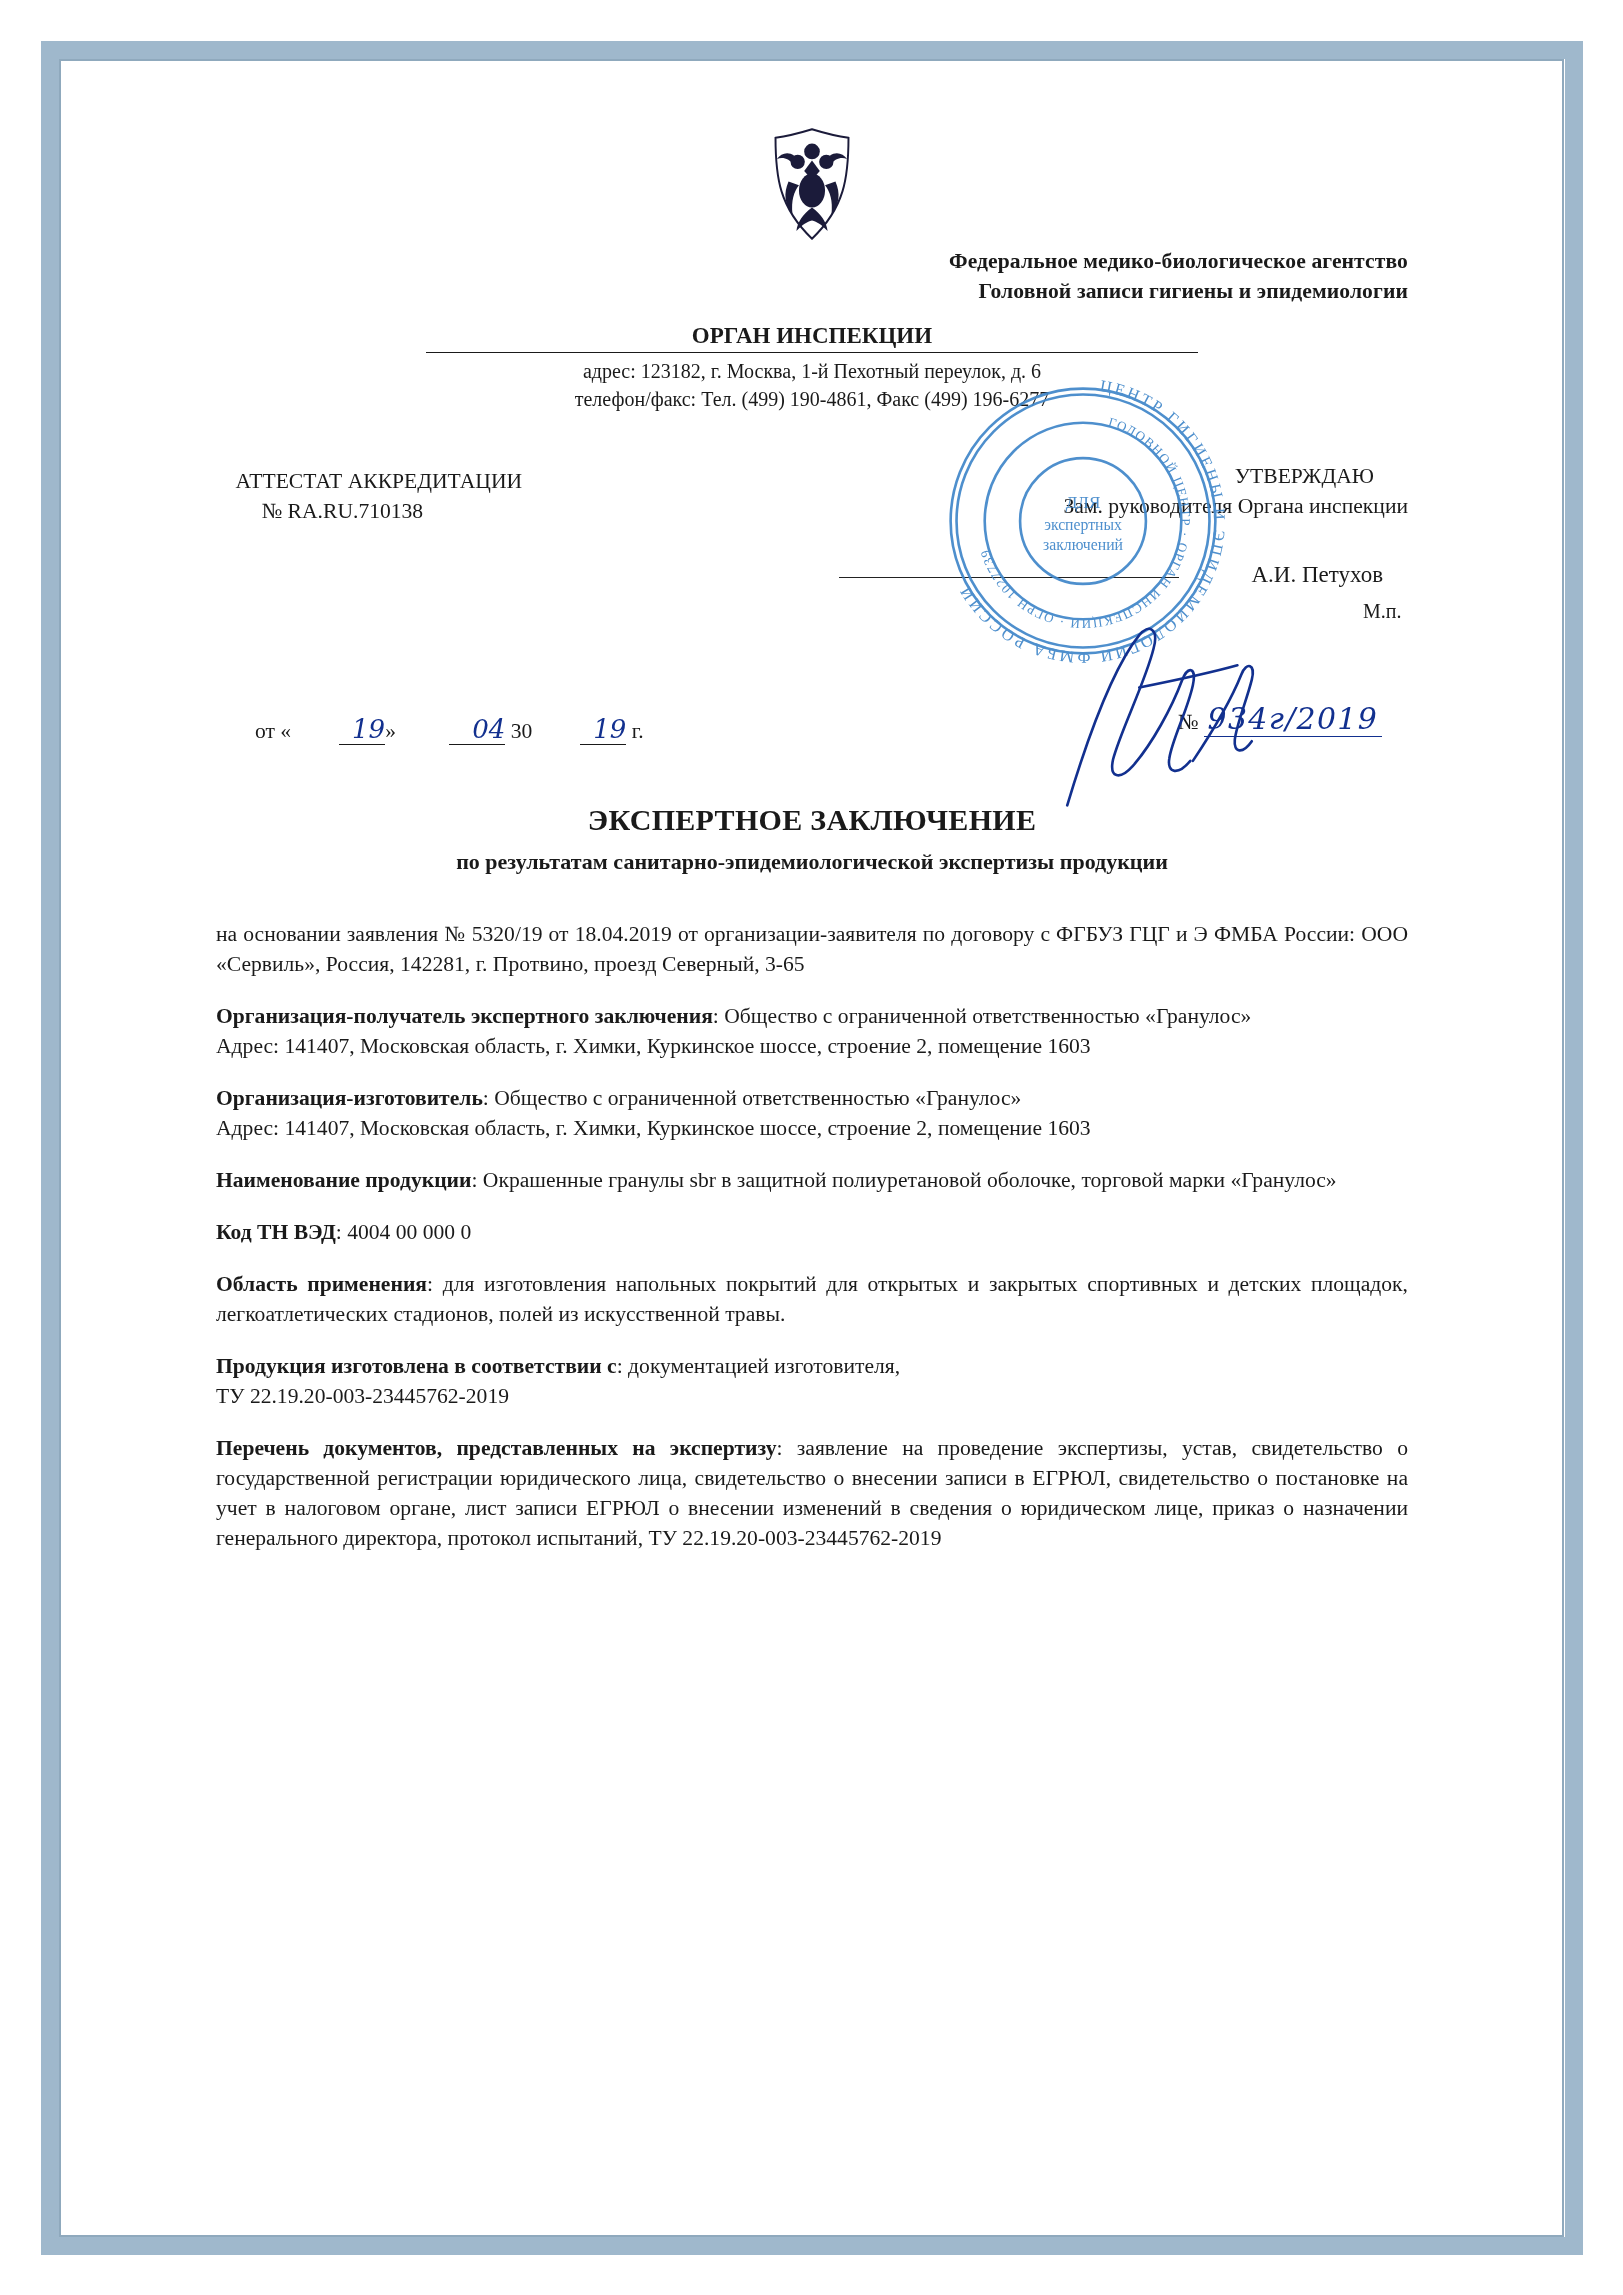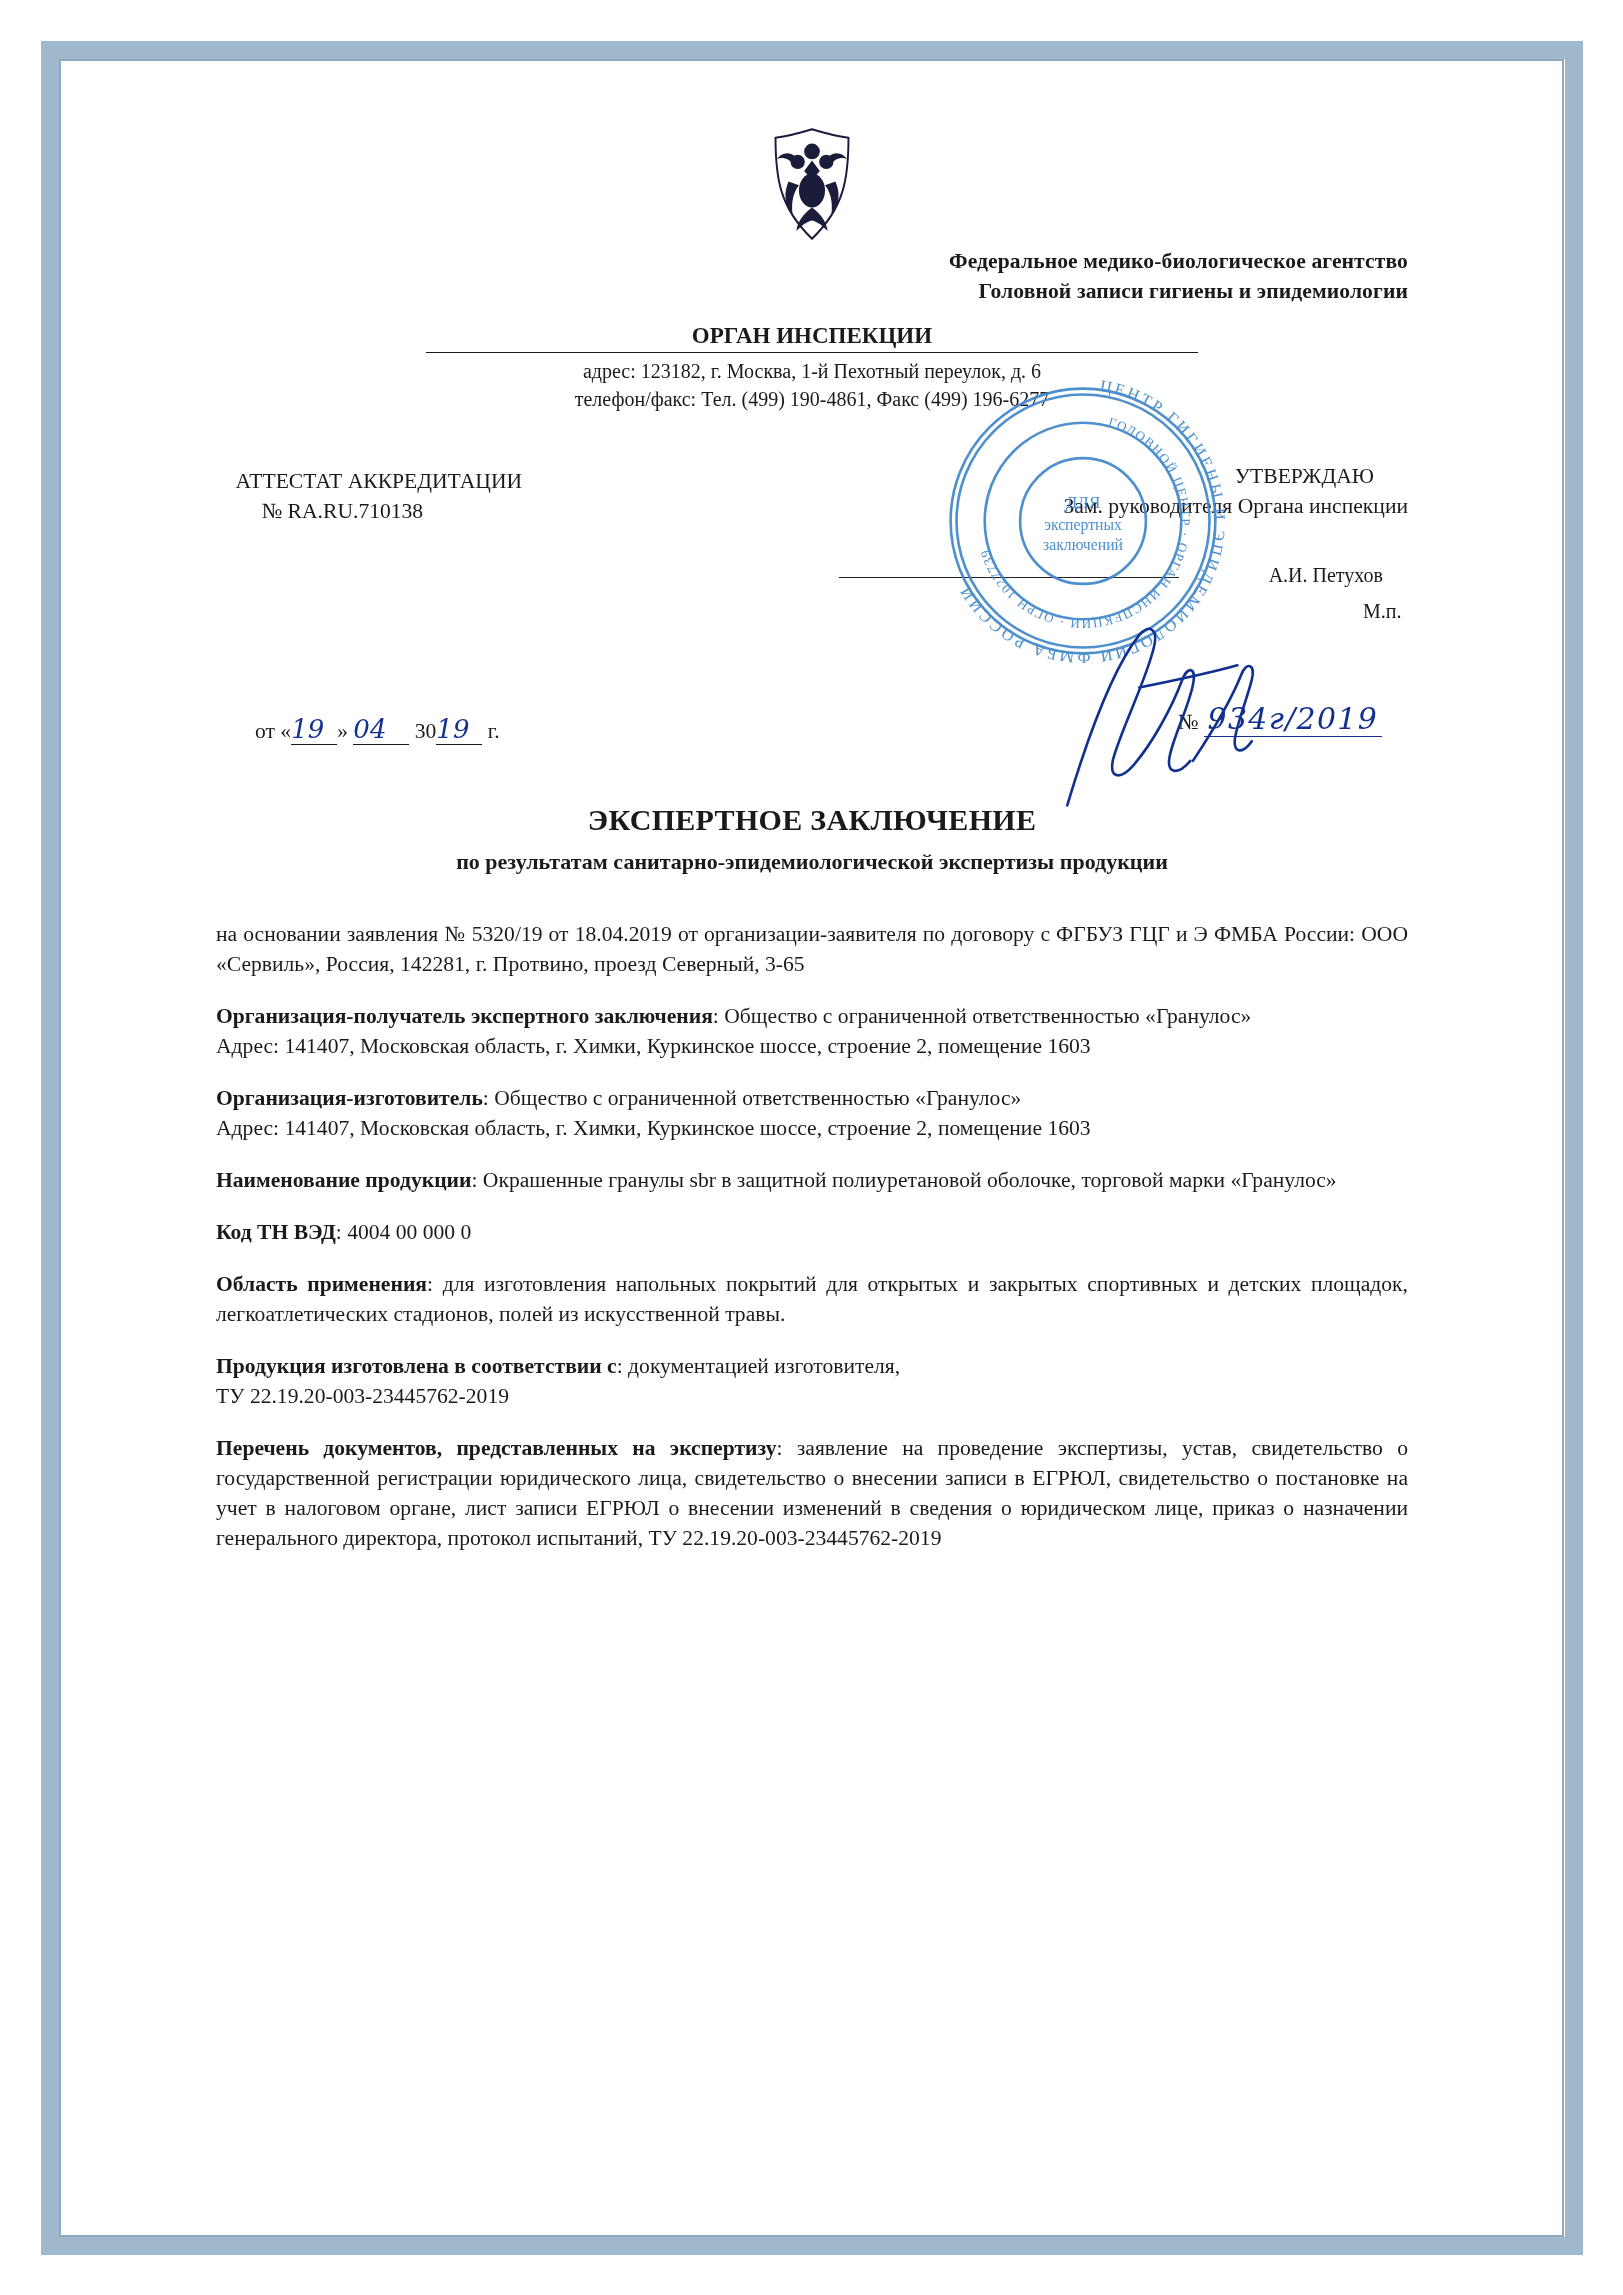--- a/index.html
+++ b/index.html
@@ -130,21 +130,21 @@
     left: 6.5px;
     top: 17px;
     width: 340px;
     height: 1.3px;
     background: #222;
   }
   .sign-name {
     position: absolute;
     right: 25px;
     top: 0;
-    font-size: 20px;
+    font-size: 23px;
   }
   .mp {
     text-align: right;
     font-size: 20px;
     padding-right: 6.5px;
     margin-top: 6.5px;
   }
 
   
   .date-row {
@@ -152,21 +152,21 @@
     height: 59px;
     margin-top: 30px;
     font-size: 21.6px;
   }
   .date-left {
     position: absolute;
     left: 39px;
     top: 18.3px;
     white-space: nowrap;
   }
-  .ul { display: inline-block; border-bottom: 1.3px solid #1a1a1a; min-width: 56px; text-align:left; }
+  .ul { display: inline-block; border-bottom: 1.3px solid #1a1a1a; min-width: 56px; text-align:right;margin-left:48px; }
   .ul.sm { min-width: 46px; }
   .handw {
     font-family: "DejaVu Serif", serif;
     font-style: italic;
     color: #12308f;
     font-size: 26px;
   }
   .num-right {
     position: absolute;
     right: 26px;

